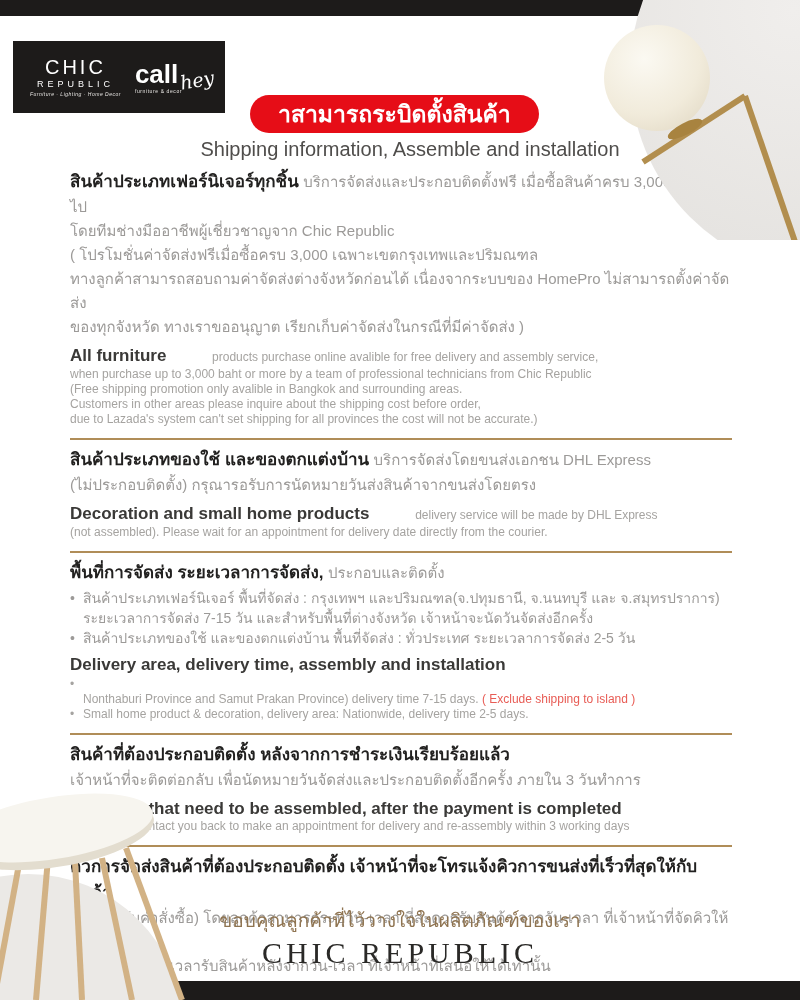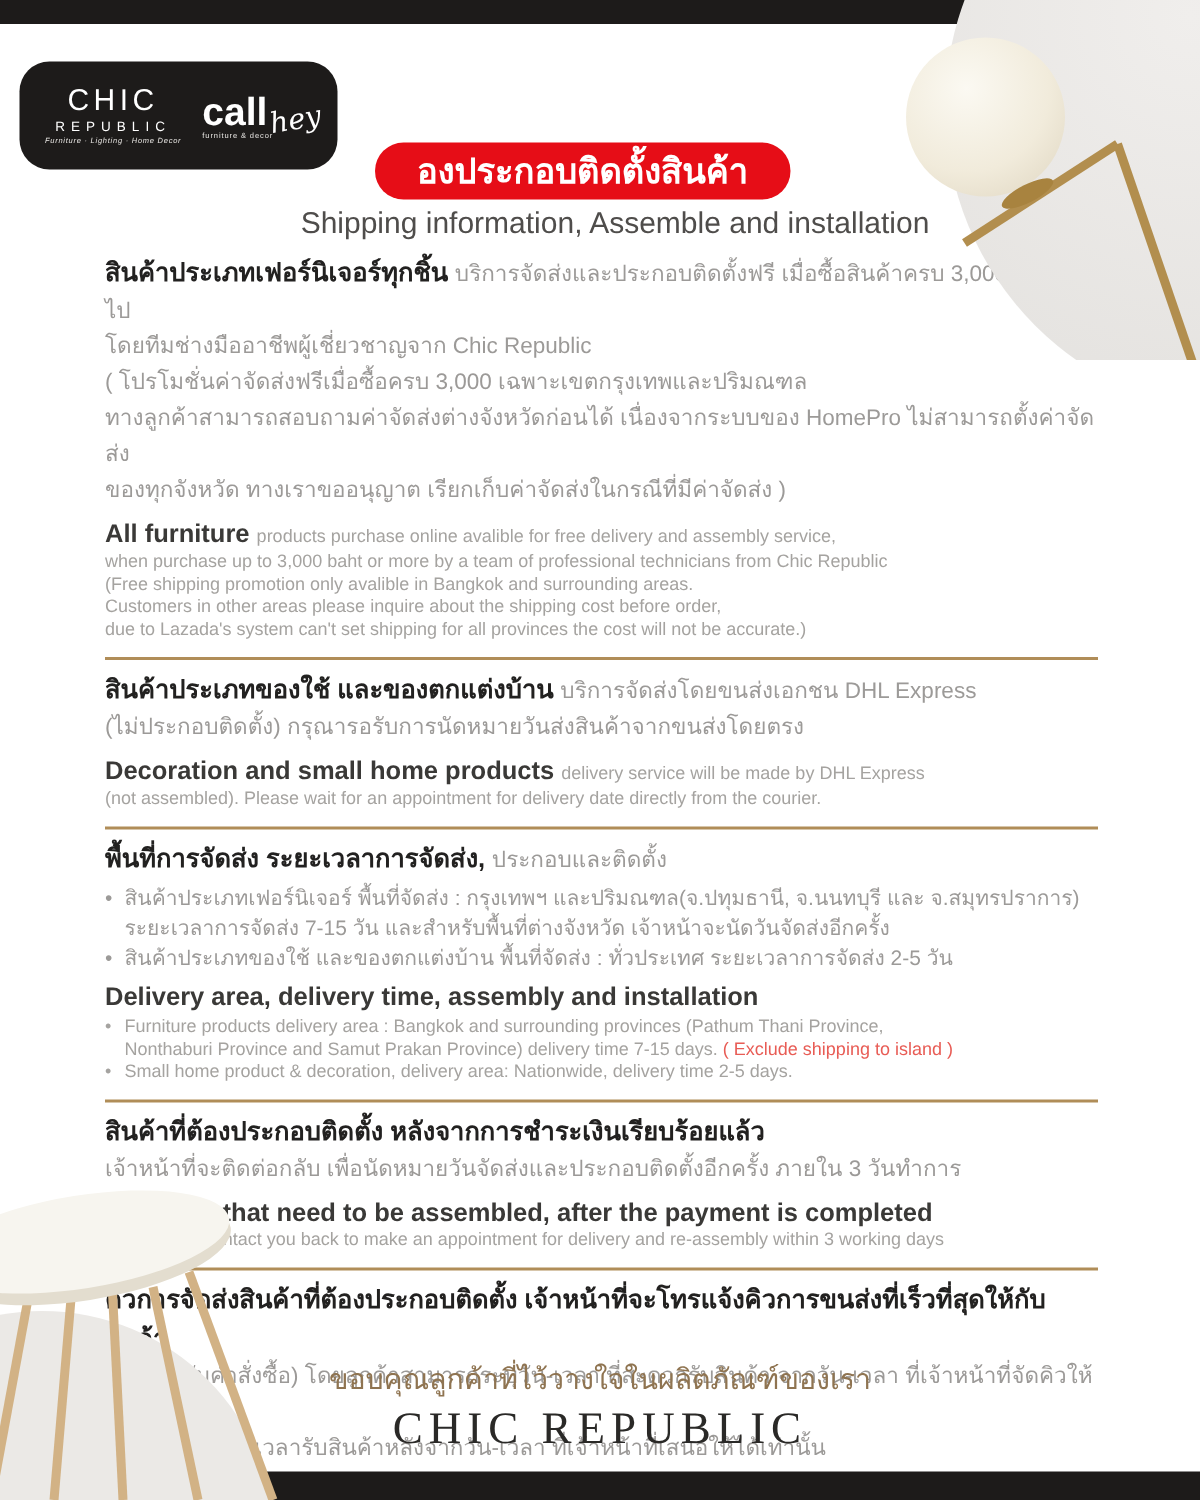--- a/index.html
+++ b/index.html
@@ -4,21 +4,21 @@
 <style>
   html,body{margin:0;padding:0;background:#ffffff;font-family:"Liberation Sans",sans-serif;}
   .page{position:relative;width:800px;height:1000px;background:#fff;overflow:hidden;}
 
   
   .topbar{position:absolute;top:0;left:0;width:800px;height:16px;background:#1d1b1a;z-index:1;}
   .bottombar{position:absolute;bottom:0;left:0;width:800px;height:19px;background:#1d1b1a;z-index:1;}
 
   
   .header{position:absolute;top:0;left:0;width:800px;height:162px;z-index:2;}
-  .logo-box{position:absolute;left:13px;top:41px;width:212px;height:72px;background:#1d1b1a;border-radius:20px;
+  .logo-box{position:absolute;left:13px;top:41px;width:212px;height:72px;background:#1d1b1a;border-radius:0;
             display:flex;align-items:center;justify-content:center;gap:14px;color:#fff;}
   .chic-logo{text-align:center;line-height:1;}
   .chic-name{font-size:20px;letter-spacing:3px;font-weight:400;}
   .chic-sub{font-size:9px;letter-spacing:4px;font-weight:400;margin-top:3px;}
   .chic-tag{font-size:5px;letter-spacing:.5px;margin-top:3px;color:#e8e6e3;font-style:italic;}
   .rina-logo{position:relative;text-align:left;line-height:1;padding-right:26px;}
   .rina-name{font-size:26px;font-weight:800;letter-spacing:0;}
   .rina-sub{font-size:5px;letter-spacing:.6px;margin-top:2px;color:#e8e6e3;}
   .rina-script{position:absolute;right:-6px;top:10px;font-family:"DejaVu Serif",serif;font-style:italic;
                font-size:19px;transform:rotate(-10deg);}
@@ -30,21 +30,21 @@
                font-size:20px;color:#4f4d4b;}
 
   
   .content{position:absolute;top:162px;left:0;width:800px;padding:0 68px 0 70px;box-sizing:border-box;z-index:1;}
   .section{border-bottom:2px solid #b08d58;padding:7px 0 11px 0;}
   .section:last-of-type{border-bottom:none;}
   .th-lead{font-size:17px;font-weight:700;color:#222120;line-height:26px;}
   .th-rest{font-size:15px;font-weight:400;color:#9c9a98;}
   .th-lines{font-size:15px;color:#9c9a98;line-height:24px;white-space:pre-line;}
   .en-lead{font-size:17px;font-weight:700;color:#3a3937;line-height:20px;margin-top:7px;}
-  .en-rest{font-size:12px;font-weight:400;color:#a5a3a0;}
+  .en-rest{font-size:12px;font-weight:400;color:#a5a3a0;margin-left:41px;}
   .en-lines{font-size:12px;color:#a5a3a0;line-height:15px;white-space:pre-line;}
   .en-bold-lines{font-size:17px;font-weight:700;color:#3a3937;line-height:21px;margin-top:7px;white-space:pre-line;}
   .bullets{margin-top:2px;}
   .bullet{position:relative;padding-left:13px;}
   .bullet::before{content:"•";position:absolute;left:0;top:0;}
   .bullet.th{font-size:14px;color:#9c9a98;line-height:20px;}
   .bullet.en{font-size:12px;color:#a5a3a0;line-height:15px;}
   .red-note{color:#e85c55;}
 
   
@@ -69,21 +69,21 @@
         <div class="chic-name">CHIC</div>
         <div class="chic-sub">REPUBLIC</div>
         <div class="chic-tag">Furniture · Lighting · Home Decor</div>
       </div>
       <div class="rina-logo">
         <div class="rina-name">call</div>
         <div class="rina-sub">furniture &amp; decor</div>
         <div class="rina-script">hey</div>
       </div>
     </div>
-    <div class="title-badge">องประกอบติดตั้งสินค้า</div>
+    <div class="title-badge">าสามารถระบิดตั้งสินค้า</div>
     <div class="subtitle-en">Shipping information, Assemble and installation</div>
   </div>
 
   <div class="content">
 
     <div class="section">
       <div>
         <span class="th-lead">สินค้าประเภทเฟอร์นิเจอร์ทุกชิ้น</span>
         <span class="th-rest">บริการจัดส่งและประกอบติดตั้งฟรี เมื่อซื้อสินค้าครบ 3,000 บาทขึ้นไป</span>
       </div>
@@ -122,21 +122,21 @@
       <div class="bullets">
         <div class="bullet th">
           <span>สินค้าประเภทเฟอร์นิเจอร์ พื้นที่จัดส่ง : กรุงเทพฯ และปริมณฑล(จ.ปทุมธานี, จ.นนทบุรี และ จ.สมุทรปราการ)</span><br>
           <span>ระยะเวลาการจัดส่ง 7-15 วัน และสำหรับพื้นที่ต่างจังหวัด เจ้าหน้าจะนัดวันจัดส่งอีกครั้ง</span>
         </div>
         <div class="bullet th">สินค้าประเภทของใช้ และของตกแต่งบ้าน พื้นที่จัดส่ง : ทั่วประเทศ ระยะเวลาการจัดส่ง 2-5 วัน</div>
       </div>
       <div class="en-lead">Delivery area, delivery time, assembly and installation</div>
       <div class="bullets">
         <div class="bullet en">
-          <span>Furniture products delivery area : Bangkok and surrounding provinces (Pathum Thani Province,</span><br>
+          <br>
           <span>Nonthaburi Province and Samut Prakan Province) delivery time 7-15 days.</span>
           <span class="red-note">( Exclude shipping to island )</span>
         </div>
         <div class="bullet en">Small home product &amp; decoration, delivery area: Nationwide, delivery time 2-5 days.</div>
       </div>
     </div>
 
     <div class="section">
       <div class="th-lead">สินค้าที่ต้องประกอบติดตั้ง หลังจากการชำระเงินเรียบร้อยแล้ว</div>
       <div class="th-lines">เจ้าหน้าที่จะติดต่อกลับ เพื่อนัดหมายวันจัดส่งและประกอบติดตั้งอีกครั้ง ภายใน 3 วันทำการ</div>

